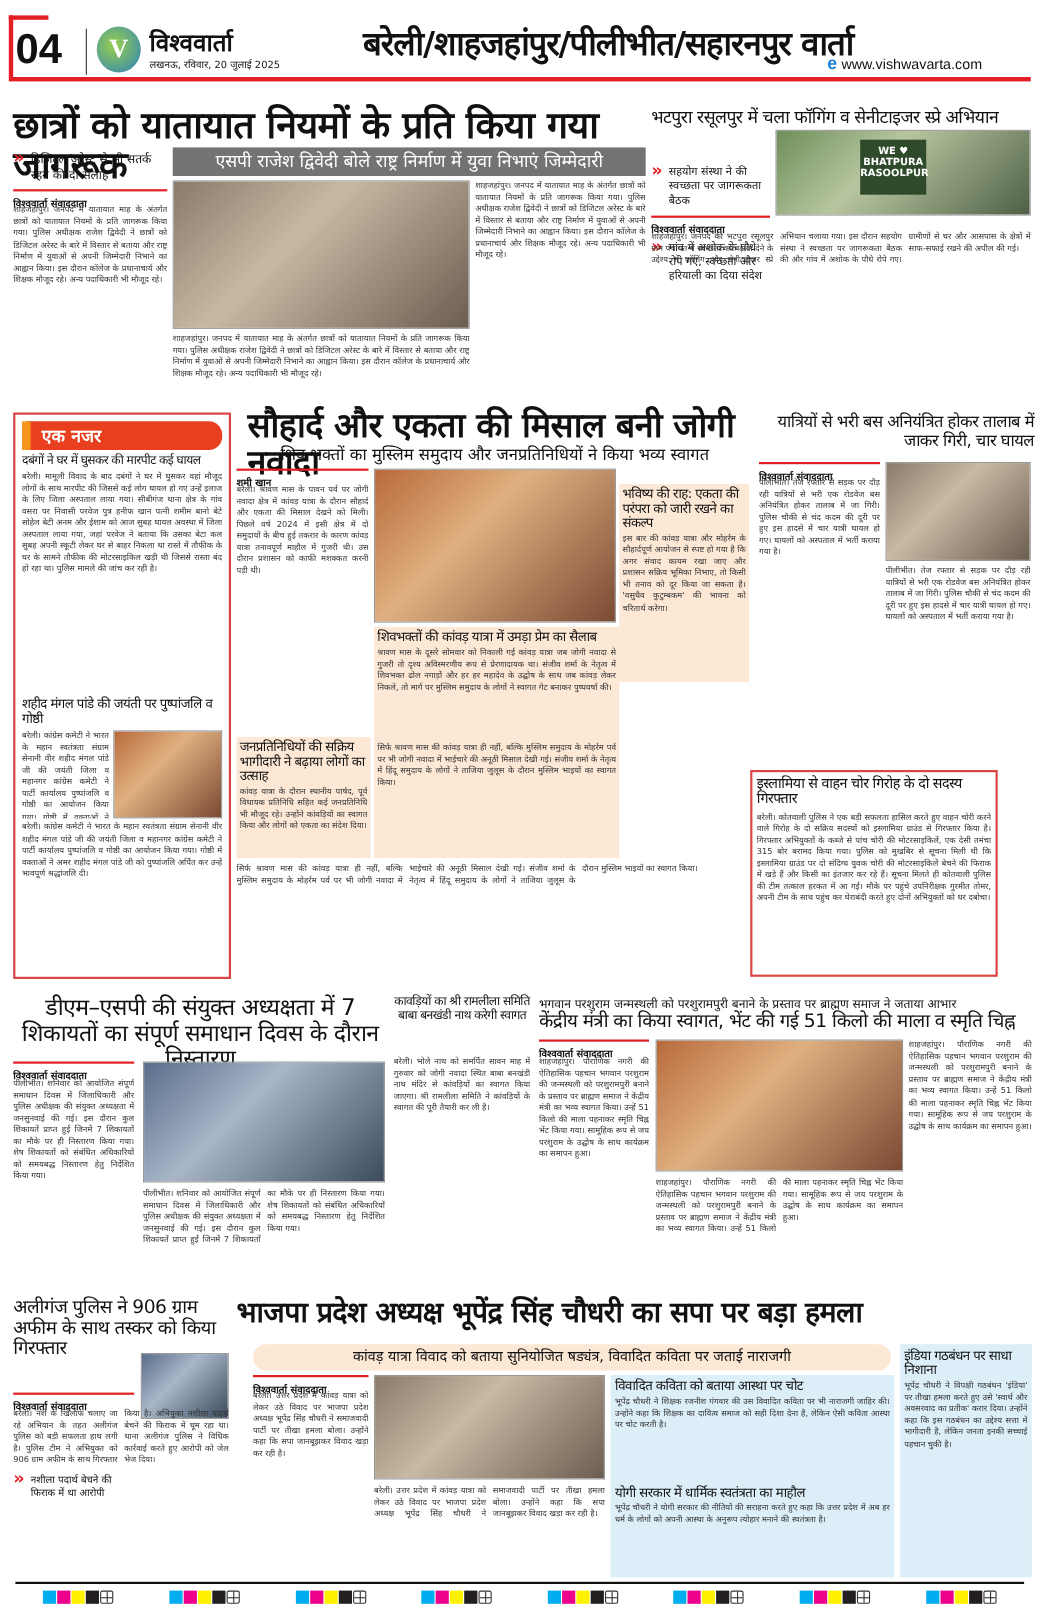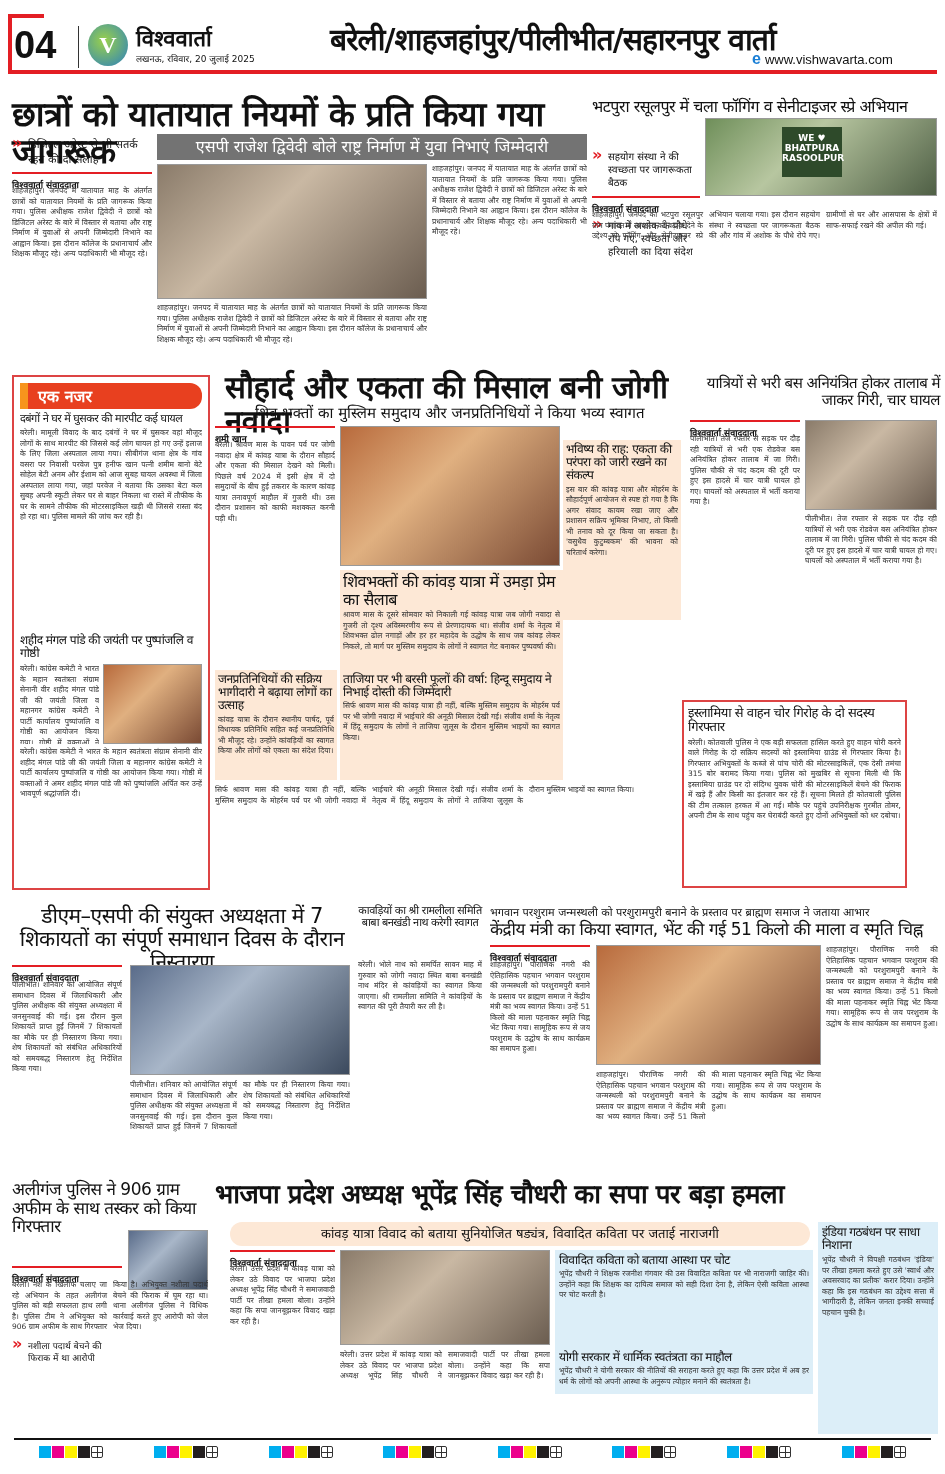--- a/index.html
+++ b/index.html
@@ -83,25 +83,24 @@
   </div>
   <div class="body-text" style="height:140px;margin-top:3px">बरेली। कांग्रेस कमेटी ने भारत के महान स्वतंत्रता संग्राम सेनानी वीर शहीद मंगल पांडे जी की जयंती जिला व महानगर कांग्रेस कमेटी ने पार्टी कार्यालय पुष्पांजलि व गोष्ठी का आयोजन किया गया। गोष्ठी में वक्ताओं ने अमर शहीद मंगल पांडे जी को पुष्पांजलि अर्पित कर उन्हें भावपूर्ण श्रद्धांजलि दी।</div>
 </div>
 
 <div class="abs hl" style="left:225px;top:370px;width:460px;font-size:31px">सौहार्द और एकता की मिसाल बनी जोगी नवादा</div>
 <div class="abs sub" style="left:255px;top:402px;width:400px;font-size:15px">शिव भक्तों का मुस्लिम समुदाय और जनप्रतिनिधियों ने किया भव्य स्वागत</div>
 <div class="abs byline" style="left:215px;top:426px;width:120px">शमी खान</div>
 <div class="abs body-text" style="left:215px;top:440px;width:120px;height:225px">बरेली। श्रावण मास के पावन पर्व पर जोगी नवादा क्षेत्र में कांवड़ यात्रा के दौरान सौहार्द और एकता की मिसाल देखने को मिली। पिछले वर्ष 2024 में इसी क्षेत्र में दो समुदायों के बीच हुई तकरार के कारण कांवड़ यात्रा तनावपूर्ण माहौल में गुजरी थी। उस दौरान प्रशासन को काफी मशक्कत करनी पड़ी थी।</div>
 <div class="abs photo crowd" style="left:340px;top:426px;width:220px;height:140px"></div>
 <div class="abs peach" style="left:340px;top:570px;width:223px;height:100px;padding:3px">
-  <div class="hl" style="font-size:16px;font-weight:normal">शिवभक्तों की कांवड़ यात्रा में उमड़ा प्रेम का सैलाब</div>
+  <div class="hl" style="font-size:12px;font-weight:normal">शिवभक्तों की कांवड़ यात्रा में उमड़ा प्रेम का सैलाब</div>
   <div class="body-text" style="height:78px;margin-top:2px">श्रावण मास के दूसरे सोमवार को निकाली गई कांवड़ यात्रा जब जोगी नवादा से गुजरी तो दृश्य अविस्मरणीय रूप से प्रेरणादायक था। संजीव शर्मा के नेतृत्व में शिवभक्त ढोल नगाड़ों और हर हर महादेव के उद्घोष के साथ जब कांवड़ लेकर निकले, तो मार्ग पर मुस्लिम समुदाय के लोगों ने स्वागत गेट बनाकर पुष्पवर्षा की।</div>
 </div>
 <div class="abs peach" style="left:340px;top:670px;width:223px;height:110px;padding:3px">
-  <div class="hl" style="font-size:12px;font-weight:normal">ताजिया पर भी बरसी फूलों की वर्षा: हिन्दू समुदाय ने निभाई दोस्ती की जिम्मेदारी</div>
   <div class="body-text" style="height:72px;margin-top:2px">सिर्फ श्रावण मास की कांवड़ यात्रा ही नहीं, बल्कि मुस्लिम समुदाय के मोहर्रम पर्व पर भी जोगी नवादा में भाईचारे की अनूठी मिसाल देखी गई। संजीव शर्मा के नेतृत्व में हिंदू समुदाय के लोगों ने ताजिया जुलूस के दौरान मुस्लिम भाइयों का स्वागत किया।</div>
 </div>
 <div class="abs peach" style="left:563px;top:440px;width:118px;height:180px;padding:3px">
   <div class="hl" style="font-size:12px;font-weight:normal">भविष्य की राह: एकता की परंपरा को जारी रखने का संकल्प</div>
   <div class="body-text" style="height:120px;margin-top:2px">इस बार की कांवड़ यात्रा और मोहर्रम के सौहार्दपूर्ण आयोजन से स्पष्ट हो गया है कि अगर संवाद कायम रखा जाए और प्रशासन सक्रिय भूमिका निभाए, तो किसी भी तनाव को दूर किया जा सकता है। 'वसुधैव कुटुम्बकम' की भावना को चरितार्थ करेगा।</div>
 </div>
 <div class="abs peach" style="left:215px;top:670px;width:122px;height:110px;padding:3px">
   <div class="hl" style="font-size:12px;font-weight:normal">जनप्रतिनिधियों की सक्रिय भागीदारी ने बढ़ाया लोगों का उत्साह</div>
   <div class="body-text" style="height:50px;margin-top:2px">कांवड़ यात्रा के दौरान स्थानीय पार्षद, पूर्व विधायक प्रतिनिधि सहित कई जनप्रतिनिधि भी मौजूद रहे। उन्होंने कांवड़ियों का स्वागत किया और लोगों को एकता का संदेश दिया।</div>
 </div>
@@ -140,21 +139,21 @@
 <div class="abs photo blue" style="left:128px;top:1230px;width:80px;height:60px"></div>
 <div class="abs byline" style="left:12px;top:1266px;width:110px">विश्ववार्ता संवाददाता</div>
 <div class="abs body-text" style="left:12px;top:1280px;width:196px;height:150px;column-count:2;column-gap:6px">बरेली। नशे के खिलाफ चलाए जा रहे अभियान के तहत अलीगंज पुलिस को बड़ी सफलता हाथ लगी है। पुलिस टीम ने अभियुक्त को 906 ग्राम अफीम के साथ गिरफ्तार किया है। अभियुक्त नशीला पदार्थ बेचने की फिराक में घूम रहा था। थाना अलीगंज पुलिस ने विधिक कार्रवाई करते हुए आरोपी को जेल भेज दिया।</div>
 
 <div class="abs hl" style="left:215px;top:1180px;width:600px;font-size:26px">भाजपा प्रदेश अध्यक्ष भूपेंद्र सिंह चौधरी का सपा पर बड़ा हमला</div>
 <div class="abs peach" style="left:230px;top:1222px;width:580px;height:24px;border-radius:12px;text-align:center;font-size:13px;line-height:24px">कांवड़ यात्रा विवाद को बताया सुनियोजित षड्यंत्र, विवादित कविता पर जताई नाराजगी</div>
 <div class="abs byline" style="left:230px;top:1250px;width:105px">विश्ववार्ता संवाददाता</div>
 <div class="abs body-text" style="left:230px;top:1264px;width:105px;height:170px">बरेली। उत्तर प्रदेश में कांवड़ यात्रा को लेकर उठे विवाद पर भाजपा प्रदेश अध्यक्ष भूपेंद्र सिंह चौधरी ने समाजवादी पार्टी पर तीखा हमला बोला। उन्होंने कहा कि सपा जानबूझकर विवाद खड़ा कर रही है।</div>
 <div class="abs photo" style="left:340px;top:1250px;width:210px;height:95px"></div>
 <div class="abs body-text" style="left:340px;top:1350px;width:210px;height:84px;column-count:2;column-gap:6px">बरेली। उत्तर प्रदेश में कांवड़ यात्रा को लेकर उठे विवाद पर भाजपा प्रदेश अध्यक्ष भूपेंद्र सिंह चौधरी ने समाजवादी पार्टी पर तीखा हमला बोला। उन्होंने कहा कि सपा जानबूझकर विवाद खड़ा कर रही है।</div>
-<div class="abs lightblue" style="left:555px;top:1250px;width:258px;height:144px;padding:4px">
+<div class="abs lightblue" style="left:555px;top:1250px;width:258px;height:184px;padding:4px">
   <div class="hl" style="font-size:12px;font-weight:normal">विवादित कविता को बताया आस्था पर चोट</div>
   <div class="body-text" style="height:78px;margin-top:2px">भूपेंद्र चौधरी ने शिक्षक रजनीश गंगवार की उस विवादित कविता पर भी नाराजगी जाहिर की। उन्होंने कहा कि शिक्षक का दायित्व समाज को सही दिशा देना है, लेकिन ऐसी कविता आस्था पर चोट करती है।</div>
   <div class="hl" style="font-size:12px;font-weight:normal;margin-top:4px">योगी सरकार में धार्मिक स्वतंत्रता का माहौल</div>
   <div class="body-text" style="height:60px;margin-top:2px">भूपेंद्र चौधरी ने योगी सरकार की नीतियों की सराहना करते हुए कहा कि उत्तर प्रदेश में अब हर धर्म के लोगों को अपनी आस्था के अनुरूप त्योहार मनाने की स्वतंत्रता है।</div>
 </div>
 <div class="abs lightblue" style="left:818px;top:1222px;width:120px;height:212px;padding:4px">
   <div class="hl" style="font-size:12px;font-weight:normal">इंडिया गठबंधन पर साधा निशाना</div>
   <div class="body-text" style="height:165px;margin-top:3px">भूपेंद्र चौधरी ने विपक्षी गठबंधन 'इंडिया' पर तीखा हमला करते हुए उसे 'स्वार्थ और अवसरवाद का प्रतीक' करार दिया। उन्होंने कहा कि इस गठबंधन का उद्देश्य सत्ता में भागीदारी है, लेकिन जनता इनकी सच्चाई पहचान चुकी है।</div>
 </div>
 

